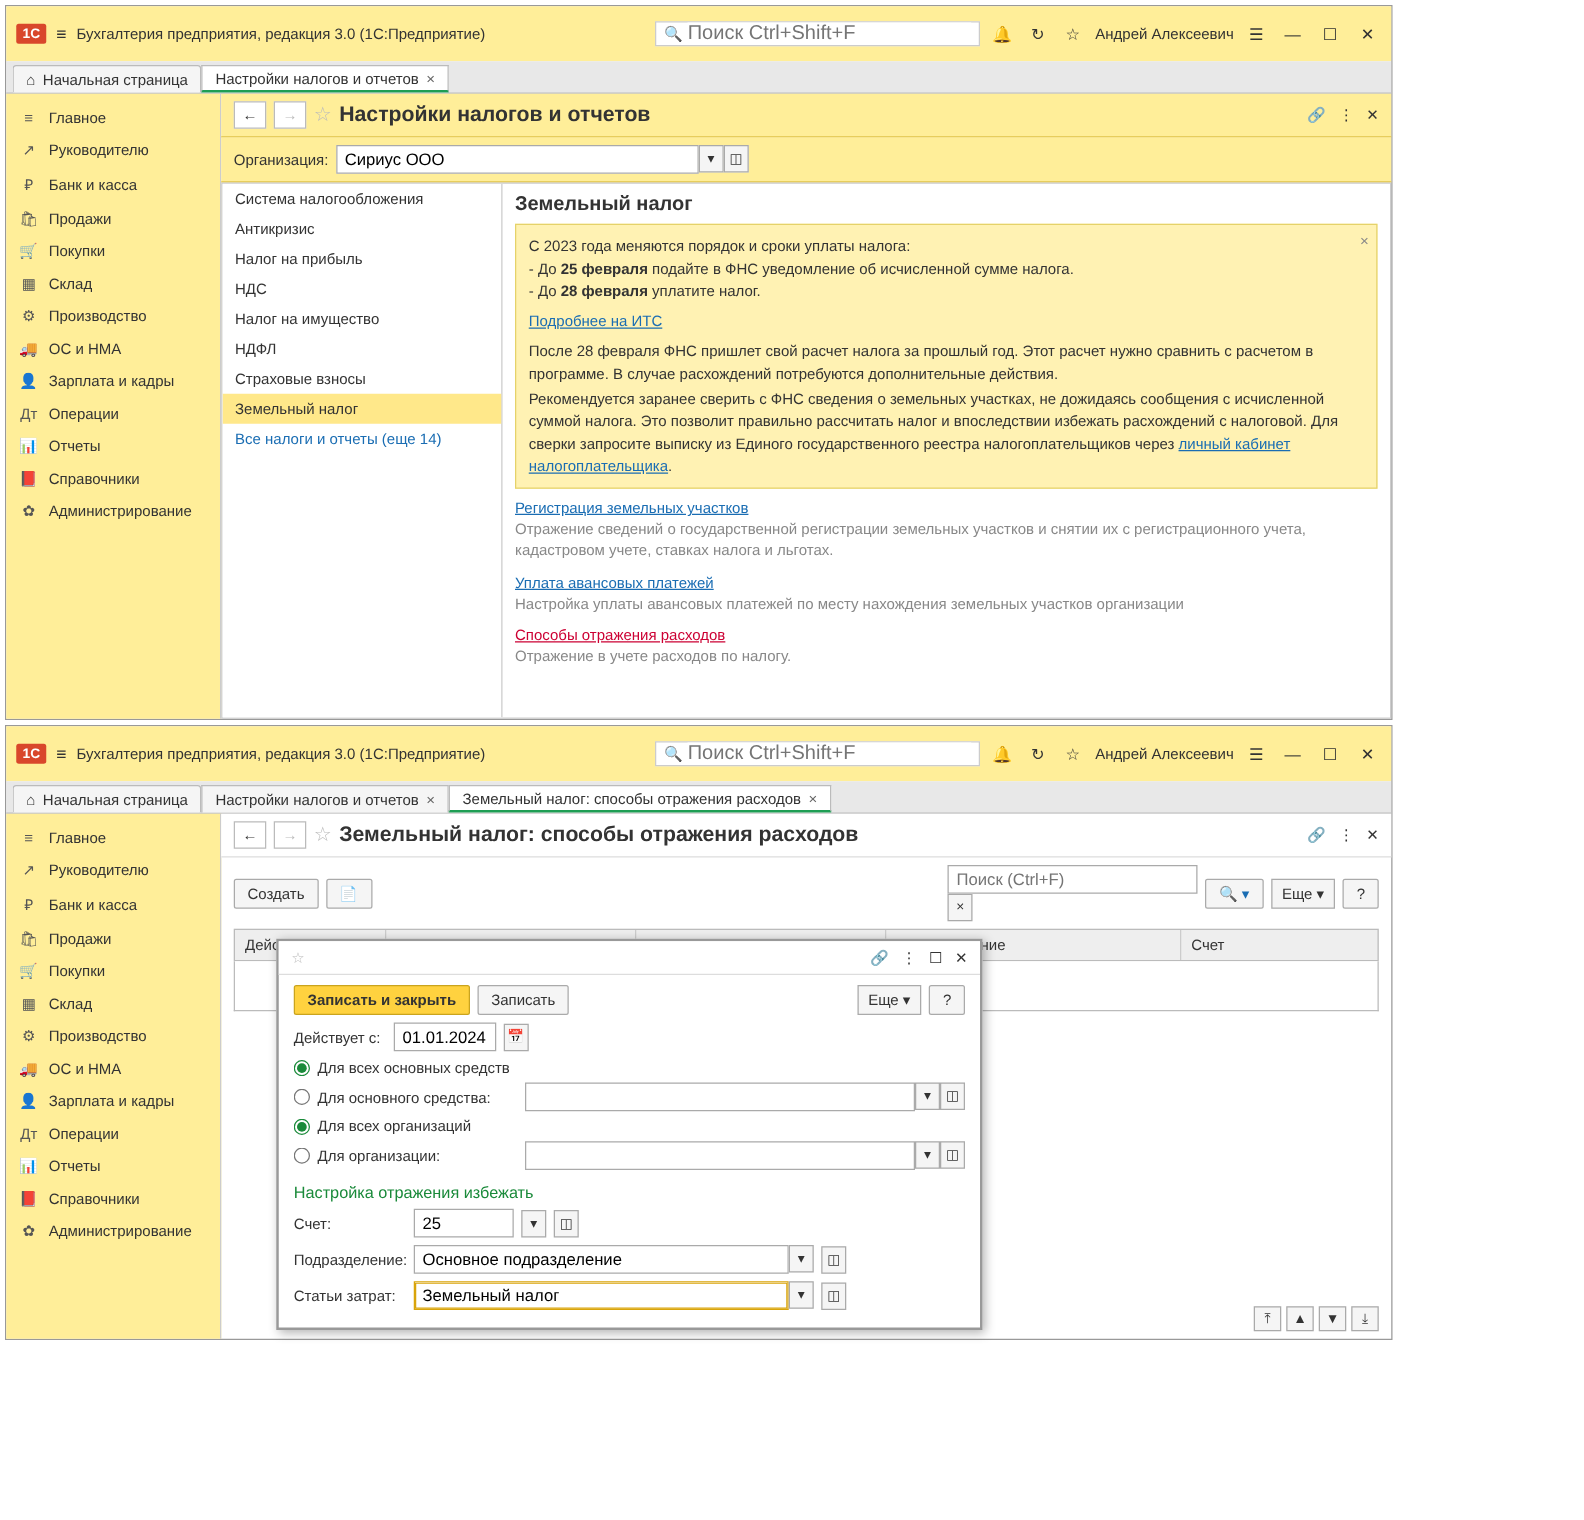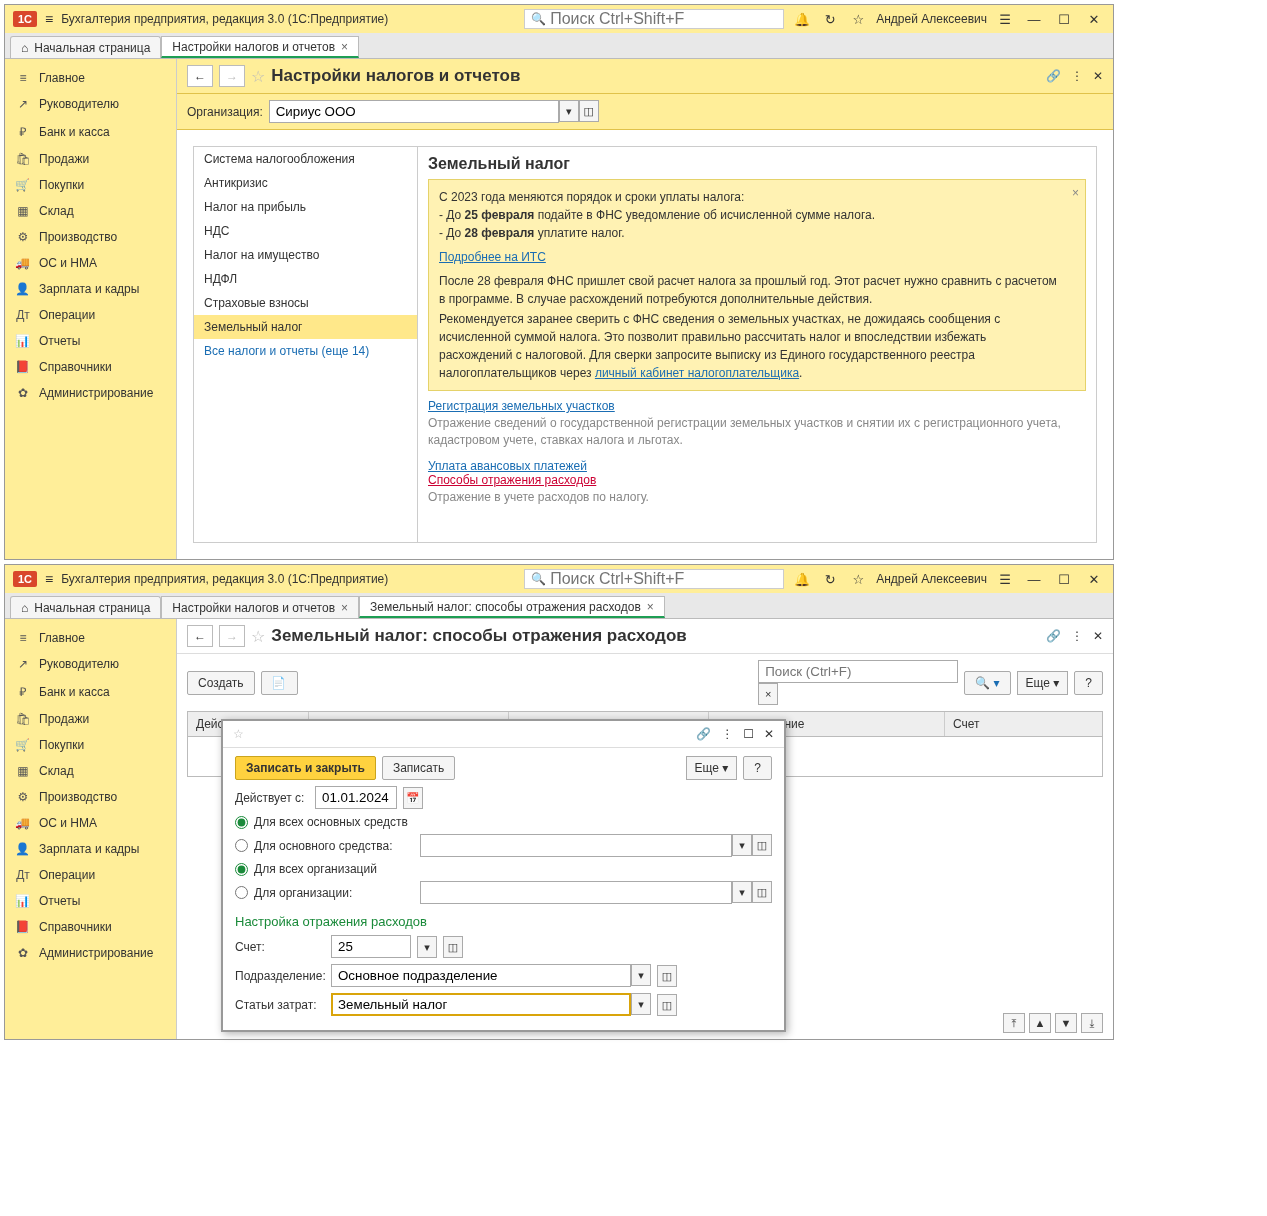--- a/index.html
+++ b/index.html
@@ -1,18 +1,18 @@
 <!DOCTYPE html>
 <html><head>
 <meta charset="utf-8">
 <style>
 * { box-sizing: border-box; margin: 0; padding: 0; }
 body { font-family: Arial, sans-serif; font-size: 12px; background: #fff; color: #333; }
 .window { border: 1px solid #999; background: #fff; }
-.titlebar { background: #ffee99; display: flex; align-items: center; padding: 3px 8px; height: 28px; gap: 8px; }
+.titlebar { background: #ffee99; display: flex; align-items: center; padding: 3px 8px; height: 44px; gap: 8px; }
 .logo-1c { background: #d9472b; color: #fff; font-weight: bold; padding: 2px 5px; font-size: 11px; border-radius: 2px; }
 .menu-icon { font-size: 14px; cursor: pointer; }
 .titlebar-spacer { flex: 1; }
 .search-box { display: flex; align-items: center; border: 1px solid #ccc; background: #fff; padding: 2px 6px; width: 260px; height: 20px; }
 .search-box input { border: none; outline: none; width: 100%; font-size: 16px; }
 .tb-icon { width: 20px; text-align: center; cursor: pointer; font-size: 13px; }
 .win-btn { width: 22px; text-align: center; cursor: pointer; font-size: 13px; }
 .tabs { background: #e8e8e8; border-bottom: 1px solid #bbb; display: flex; height: 26px; align-items: stretch; padding-left: 5px; }
 .tab { border: 1px solid #bbb; border-bottom: none; background: #f5f5f5; padding: 4px 10px; margin-top: 3px; display: flex; align-items: center; gap: 6px; font-size: 12px; cursor: pointer; }
 .tab.home { background: #f5f5f5; border-radius: 3px 3px 0 0; }
@@ -24,21 +24,21 @@
 .sb-icon { width: 16px; text-align: center; color: #555; font-size: 12px; }
 .main { flex: 1; display: flex; flex-direction: column; }
 .page-head { background: #ffee99; display: flex; align-items: center; padding: 6px 10px; gap: 6px; border-bottom: 1px solid #e0c24a; }
 .nav-btn { border: 1px solid #bbb; background: #fff; width: 26px; height: 22px; text-align: center; line-height: 20px; cursor: pointer; }
 .page-title { font-size: 17px; font-weight: bold; }
 .head-right { margin-left: auto; display:flex; gap:10px;}
 .org-bar { background: #ffee99; padding: 6px 10px; display: flex; align-items: center; gap: 6px; border-bottom:1px solid #e0c24a;}
 .org-input { flex: 0 0 330px; display: flex; }
 .org-input input { flex: 1; border: 1px solid #aaa; padding: 3px 6px; }
 .small-btn { border: 1px solid #aaa; background: #f5f5f5; width: 20px; height:22px; text-align: center; cursor: pointer; font-size:11px; line-height:20px;}
-.content-split { display: flex; flex: 1; overflow: hidden; border:1px solid #ccc; margin:16px;}
+.content-split { display: flex; flex: 1; overflow: hidden; border:1px solid #ccc; margin:0;}
 .subnav { width: 224px; border-right: 1px solid #ccc; background: #fff; }
 .subnav-item { padding: 5px 10px; cursor: pointer; }
 .subnav-item.active { background: #ffe88a; }
 .subnav-link { color: #1a6db3; padding: 5px 10px; display:block; cursor:pointer;}
 .content-pane { flex: 1; padding: 8px 10px; overflow: auto; }
 .content-title { font-size: 16px; font-weight: bold; margin-bottom: 6px; }
 .notice { background: #fff2b3; border: 1px solid #e5d26a; padding: 8px 28px 8px 10px; position: relative; margin-bottom: 8px; line-height: 1.5; }
 .notice-close { position: absolute; top: 4px; right: 6px; cursor: pointer; color:#888;}
 .link { color: #1a6db3; text-decoration: underline; cursor: pointer; }
 .redlink { color: #c03; text-decoration: underline; cursor: pointer; }
@@ -197,20 +197,21 @@
             <div>С 2023 года меняются порядок и сроки уплаты налога:</div>
             <div><span>- До </span><b>25 февраля</b><span> подайте в ФНС уведомление об исчисленной сумме налога.</span></div>
             <div><span>- До </span><b>28 февраля</b><span> уплатите налог.</span></div>
             <div style="margin-top:6px;"><span class="link">Подробнее на ИТС</span></div>
             <div style="margin-top:6px;">После 28 февраля ФНС пришлет свой расчет налога за прошлый год. Этот расчет нужно сравнить с расчетом в программе. В случае расхождений потребуются дополнительные действия.</div>
             <div style="margin-top:2px;"><span>Рекомендуется заранее сверить с ФНС сведения о земельных участках, не дожидаясь сообщения с исчисленной суммой налога. Это позволит правильно рассчитать налог и впоследствии избежать расхождений с налоговой. Для сверки запросите выписку из Единого государственного реестра налогоплательщиков через </span><span class="link">личный кабинет налогоплательщика</span>.</div>
           </div>
           <div><span class="link">Регистрация земельных участков</span></div>
           <div class="desc">Отражение сведений о государственной регистрации земельных участков и снятии их с регистрационного учета, кадастровом учете, ставках налога и льготах.</div>
           <div><span class="link">Уплата авансовых платежей</span></div>
+          <div class="desc">Настройка уплаты авансовых платежей по месту нахождения земельных участков организации</div>
           <div><span class="redlink">Способы отражения расходов</span></div>
           <div class="desc">Отражение в учете расходов по налогу.</div>
 
         </div>
       </div>
     </div>
   </div>
 </div>
 
 <div class="window" style="width:1110px; margin:0 4px 4px; position:relative;">
@@ -383,21 +384,21 @@
             </div>
           <div class="radio-row">
             <input type="radio" style="">
               <span style="width:160px;">Для организации:</span>
             <div class="combo">
                 <input style="">
                 <span class="small-btn">▾</span>
                 <span class="small-btn">◫</span>
               </div>
           </div>
-          <div class="green-head">Настройка отражения расходов</div>
+          <div class="green-head">Настройка отражения избежать</div>
           <div class="dlg-row">
             <span class="dlg-label">Счет:</span>
             <input class="field" style="width: 80px;" value="25">
             <span class="small-btn">▾</span>
             <span class="small-btn">◫</span>
           </div>
           <div class="dlg-row">
             <span class="dlg-label">Подразделение:</span>
             <div class="combo" style="max-width:320px;">
                 <input value="Основное подразделение" style="">

